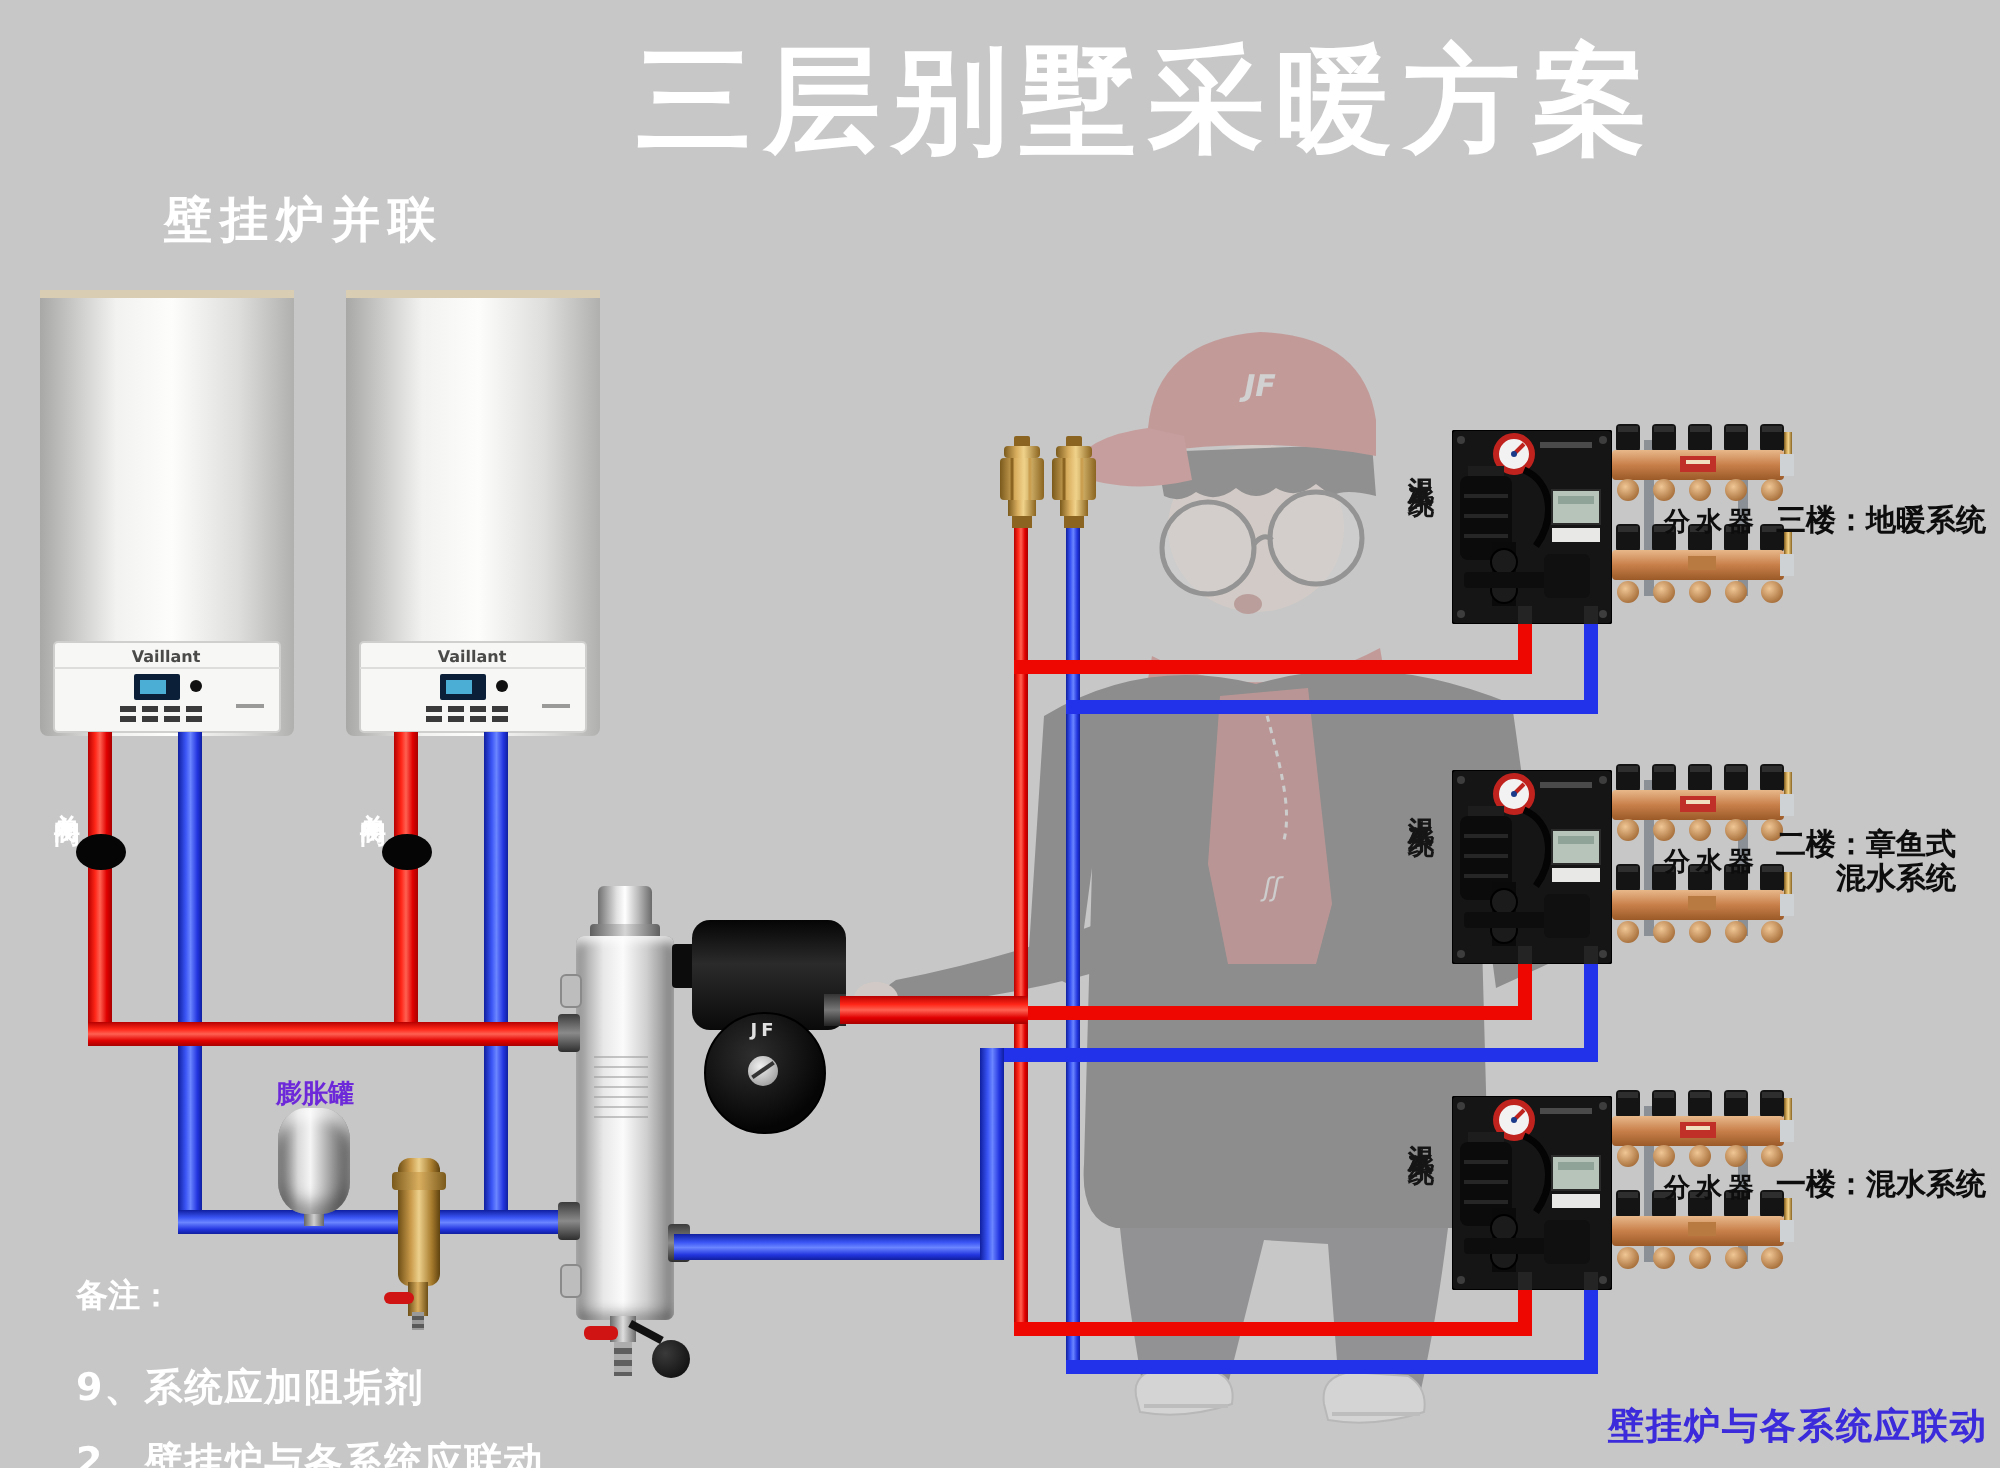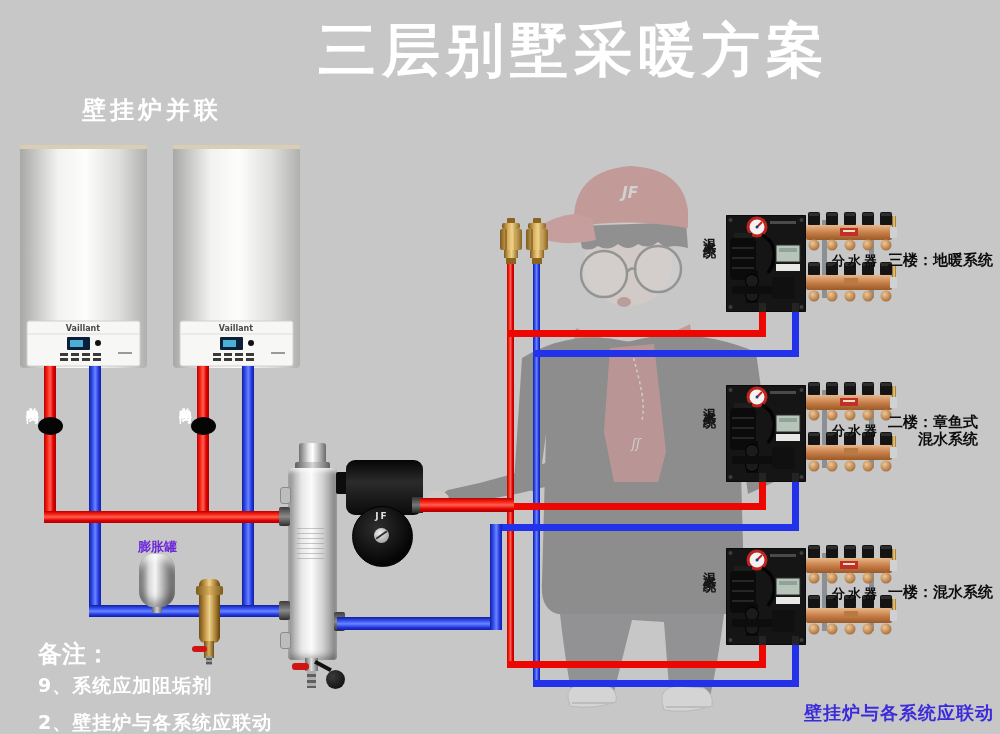--- a/index.html
+++ b/index.html
@@ -11,21 +11,21 @@
          letter-spacing:6px;white-space:nowrap;font-family:Liberation Serif, serif;}
   .section-label{position:absolute;left:82px;top:94px;font-size:24px;font-weight:700;color:#ffffff;letter-spacing:4px;}
   .vtext{position:absolute;writing-mode:vertical-rl;text-orientation:upright;letter-spacing:2px;}
   .valve-label{font-size:13px;font-weight:700;color:#ffffff;}
   .tank-label{position:absolute;font-size:13px;font-weight:700;color:#6d28d9;}
   .mix-label{font-size:13px;font-weight:700;color:#161616;}
   .fsq-label{position:absolute;font-size:13px;font-weight:700;color:#0d0d0d;letter-spacing:3px;white-space:nowrap;text-align:right;}
   .floor-label{position:absolute;font-size:15px;font-weight:700;color:#0d0d0d;white-space:nowrap;line-height:17px;}
   .floor-label .line2{display:block;margin-left:30px;}
   .notes{position:absolute;left:38px;top:638px;color:#ffffff;}
-  .notes .nh{font-size:24px;font-weight:700;margin:0 0 3px 0;}
+  .notes .nh{font-size:16px;font-weight:700;margin:0 0 22px 0;}
   .notes .ni{font-size:19px;font-weight:700;margin:0 0 11px 0;letter-spacing:1px;}
   .company{position:absolute;left:804px;top:701px;font-size:18px;font-weight:700;color:#3b2bdb;letter-spacing:1px;}
   
   .pipe{position:absolute;}
   .red-v{background:linear-gradient(90deg,#b50000,#ff2617 30%,#ff6152 50%,#e00000 78%,#a80000);}
   .red-h{background:linear-gradient(180deg,#b50000,#ff2617 30%,#ff6152 50%,#e00000 78%,#a80000);}
   .blue-v{background:linear-gradient(90deg,#101fa0,#3a55f5 32%,#6a85ff 52%,#2336e0 80%,#101fa0);}
   .blue-h{background:linear-gradient(180deg,#101fa0,#3a55f5 32%,#6a85ff 52%,#2336e0 80%,#101fa0);}
   .red-thin{background:#ee0600;}
   .blue-thin{background:#2231ea;}

